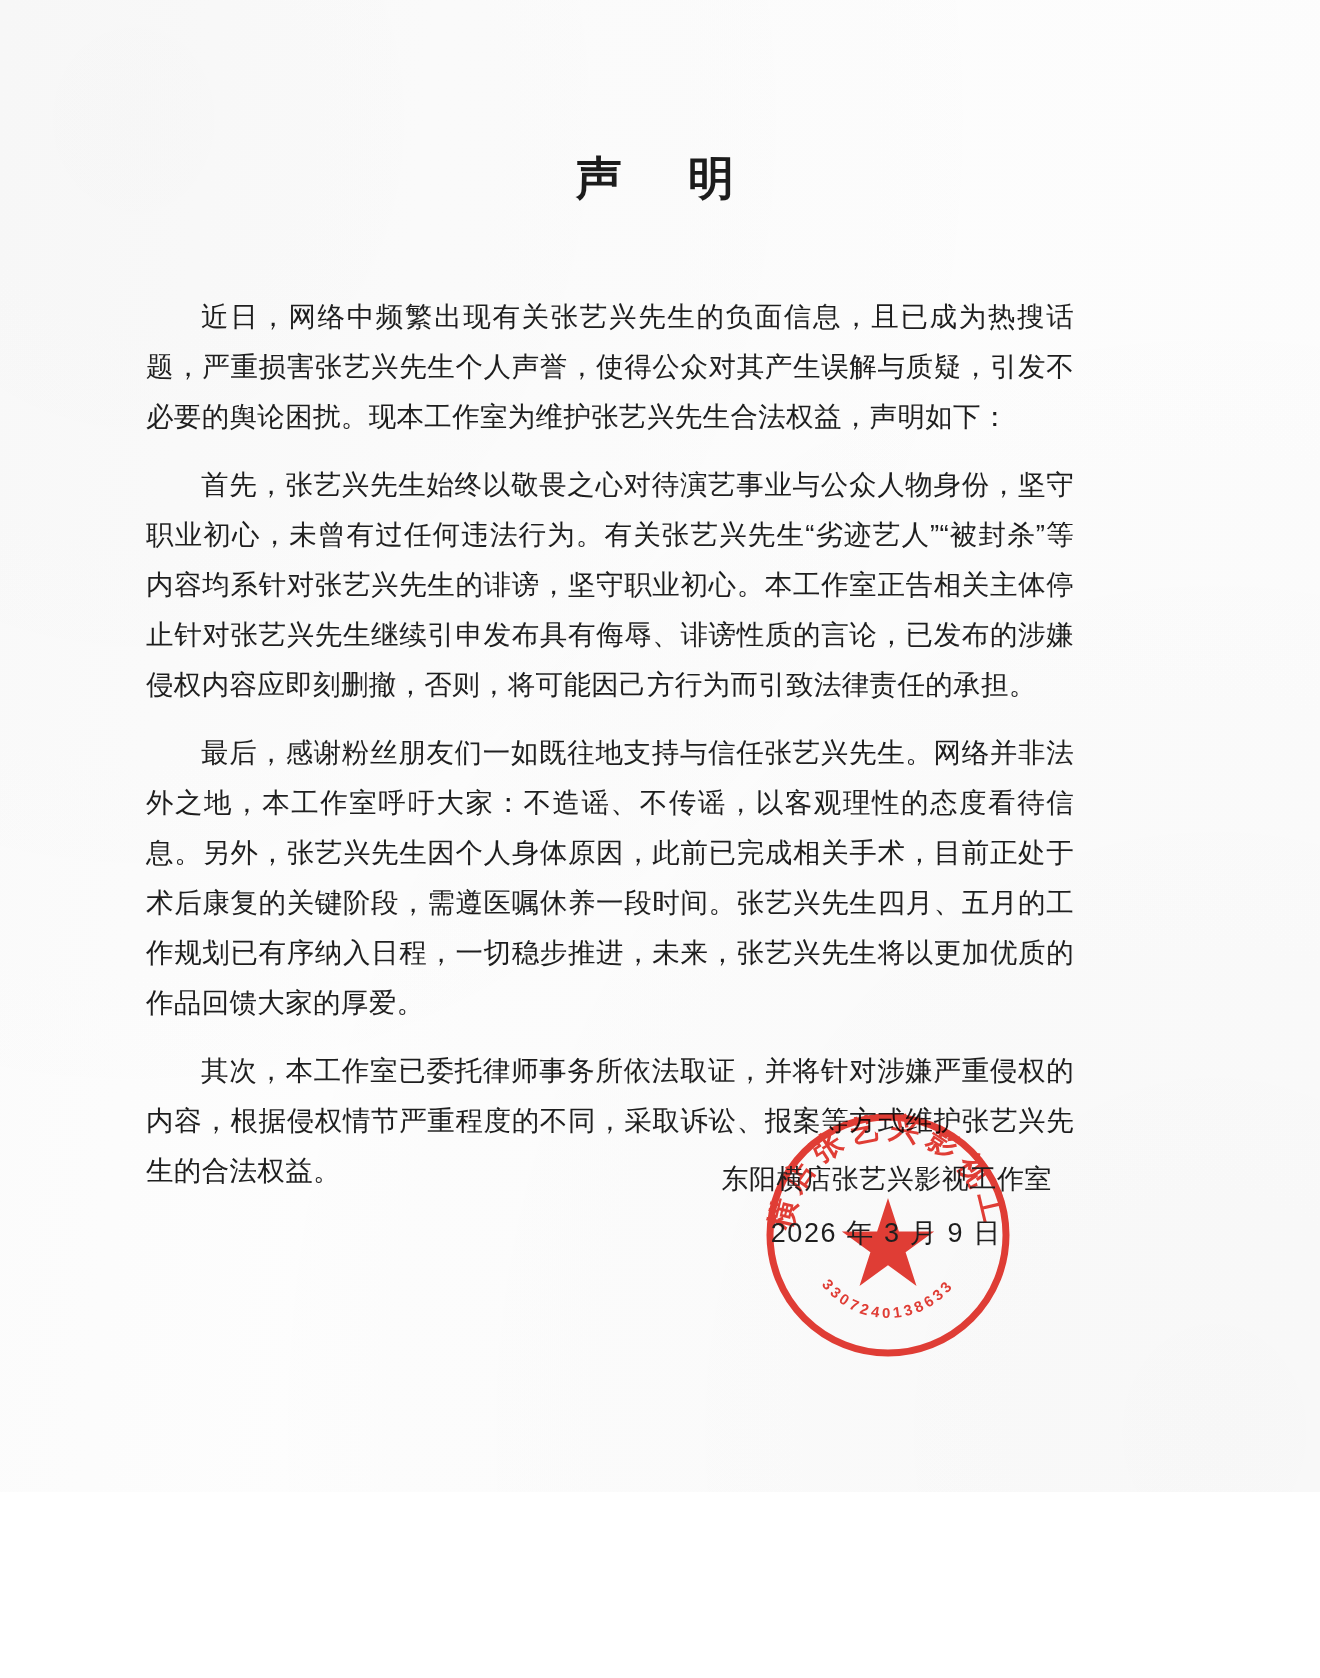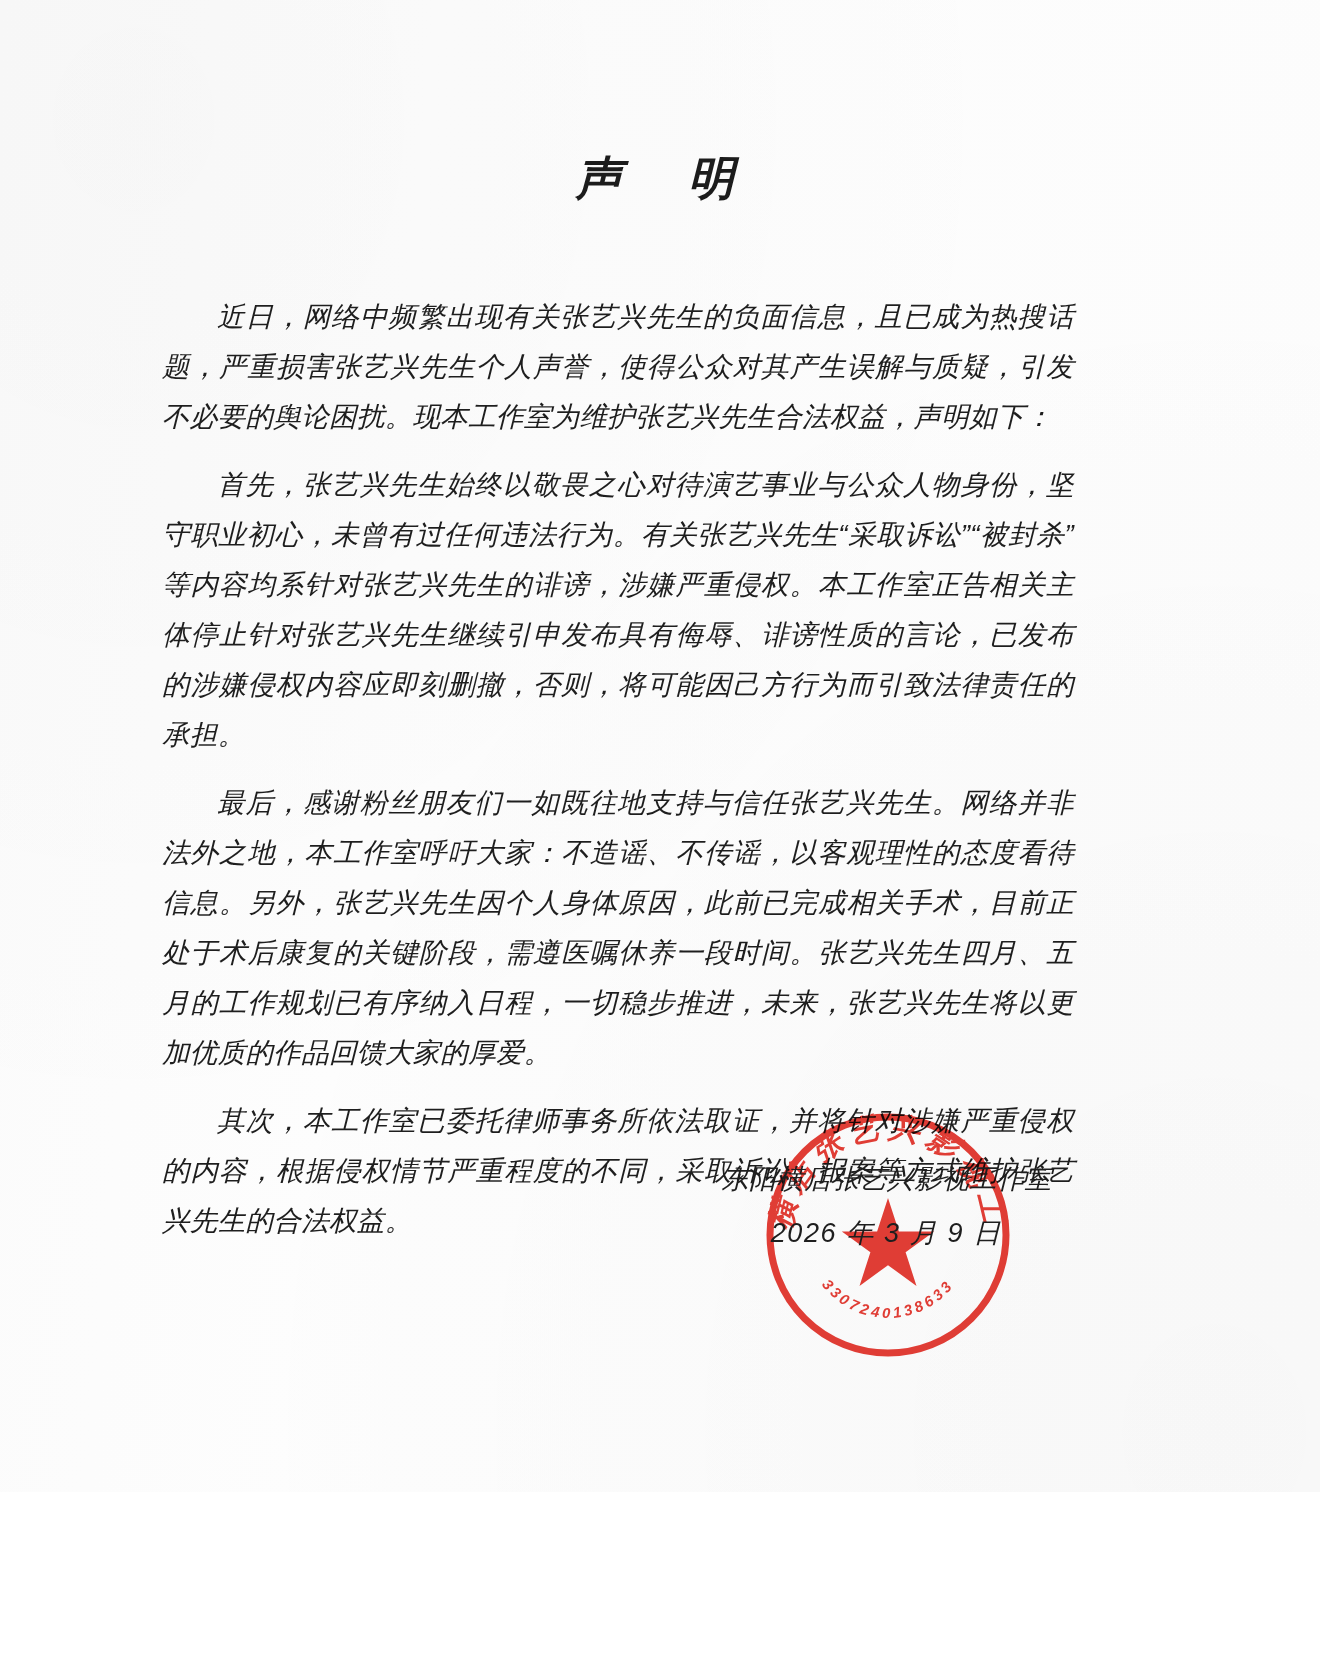--- a/index.html
+++ b/index.html
@@ -14,21 +14,20 @@
     overflow: hidden;
   }
 
   .page {
     position: relative;
     width: 1320px;
     height: 1492px;
     background: linear-gradient(95deg, #fbfbfb 0%, #fdfdfd 30%, #fcfcfc 100%);
     box-sizing: border-box;
     padding: 12px;
-    font-style: italic;
   }
 
   
   .paper-texture {
     position: absolute;
     inset: 0;
     pointer-events: none;
     background:
       radial-gradient(ellipse at 10% 8%, rgba(0,0,0,0.018), rgba(0,0,0,0) 55%),
       radial-gradient(ellipse at 92% 96%, rgba(0,0,0,0.02), rgba(0,0,0,0) 60%);
@@ -54,21 +53,21 @@
     width: 928px;
   }
 
   .para {
     font-size: 27.5px;
     line-height: 50px;
     color: #1e1e1e;
     text-align: justify;
     text-justify: inter-ideograph;
     text-indent: 2em;
-    margin: 0 0 18px 16px;
+    margin: 0 0 18px 0;
     letter-spacing: 0.012em;
   }
 
   .signature-block {
     position: absolute;
     top: 1152px;
     left: 146px;
     width: 928px;
     text-align: right;
     z-index: 4;
@@ -104,21 +103,21 @@
 </head>
 <body>
 
 <div class="page">
   <div class="paper-texture"></div>
 
   <div class="doc-title">声　明</div>
 
   <div class="body-block">
     <p class="para">近日，网络中频繁出现有关张艺兴先生的负面信息，且已成为热搜话题，严重损害张艺兴先生个人声誉，使得公众对其产生误解与质疑，引发不必要的舆论困扰。现本工作室为维护张艺兴先生合法权益，声明如下：</p>
-    <p class="para">首先，张艺兴先生始终以敬畏之心对待演艺事业与公众人物身份，坚守职业初心，未曾有过任何违法行为。有关张艺兴先生“采取诉讼”“被封杀”等内容均系针对张艺兴先生的诽谤，涉嫌严重侵权。本工作室正告相关主体停止针对张艺兴先生继续引申发布具有侮辱、诽谤性质的言论，已发布的涉嫌侵权内容应即刻删撤，否则，将可能因己方行为而引致法律责任的承担。</p>
+    <p class="para">首先，张艺兴先生始终以敬畏之心对待演艺事业与公众人物身份，坚守职业初心，未曾有过任何违法行为。有关张艺兴先生“劣迹艺人”“被封杀”等内容均系针对张艺兴先生的诽谤，坚守职业初心。本工作室正告相关主体停止针对张艺兴先生继续引申发布具有侮辱、诽谤性质的言论，已发布的涉嫌侵权内容应即刻删撤，否则，将可能因己方行为而引致法律责任的承担。</p>
     <p class="para">最后，感谢粉丝朋友们一如既往地支持与信任张艺兴先生。网络并非法外之地，本工作室呼吁大家：不造谣、不传谣，以客观理性的态度看待信息。另外，张艺兴先生因个人身体原因，此前已完成相关手术，目前正处于术后康复的关键阶段，需遵医嘱休养一段时间。张艺兴先生四月、五月的工作规划已有序纳入日程，一切稳步推进，未来，张艺兴先生将以更加优质的作品回馈大家的厚爱。</p>
     <p class="para">其次，本工作室已委托律师事务所依法取证，并将针对涉嫌严重侵权的内容，根据侵权情节严重程度的不同，采取诉讼、报案等方式维护张艺兴先生的合法权益。</p>
   </div>
 
   <div class="seal">
     <svg width="254" height="254" viewBox="0 0 254 254" xmlns="http://www.w3.org/2000/svg">
       <defs>
         <path id="ringPathTop" d="M 30,127 A 97,97 0 0 1 224,127"></path>
         <path id="ringPathBottom" d="M 44,127 A 83,83 0 0 0 210,127"></path>
       </defs>

